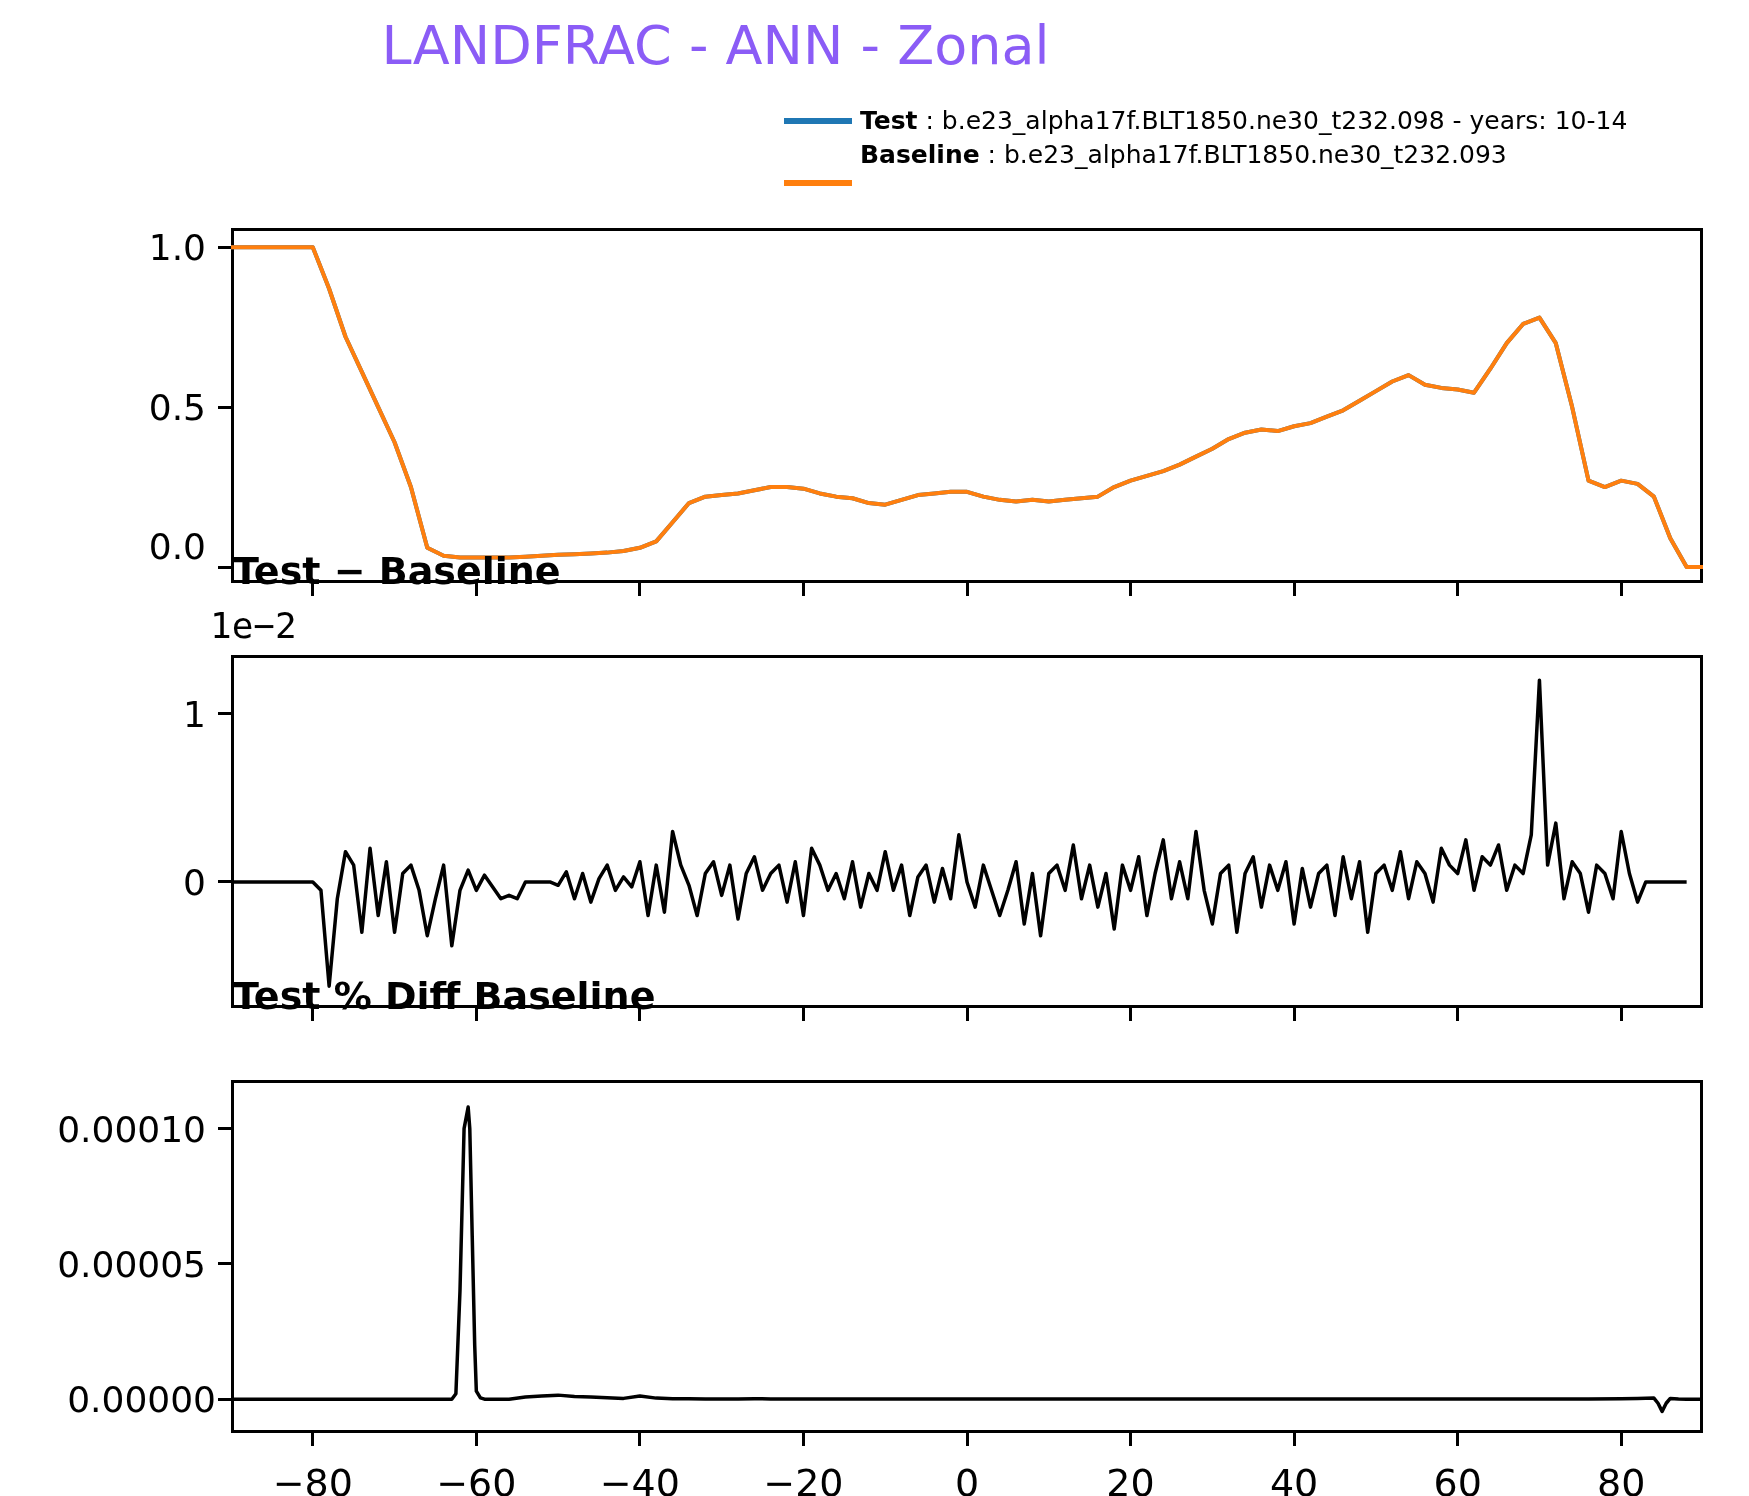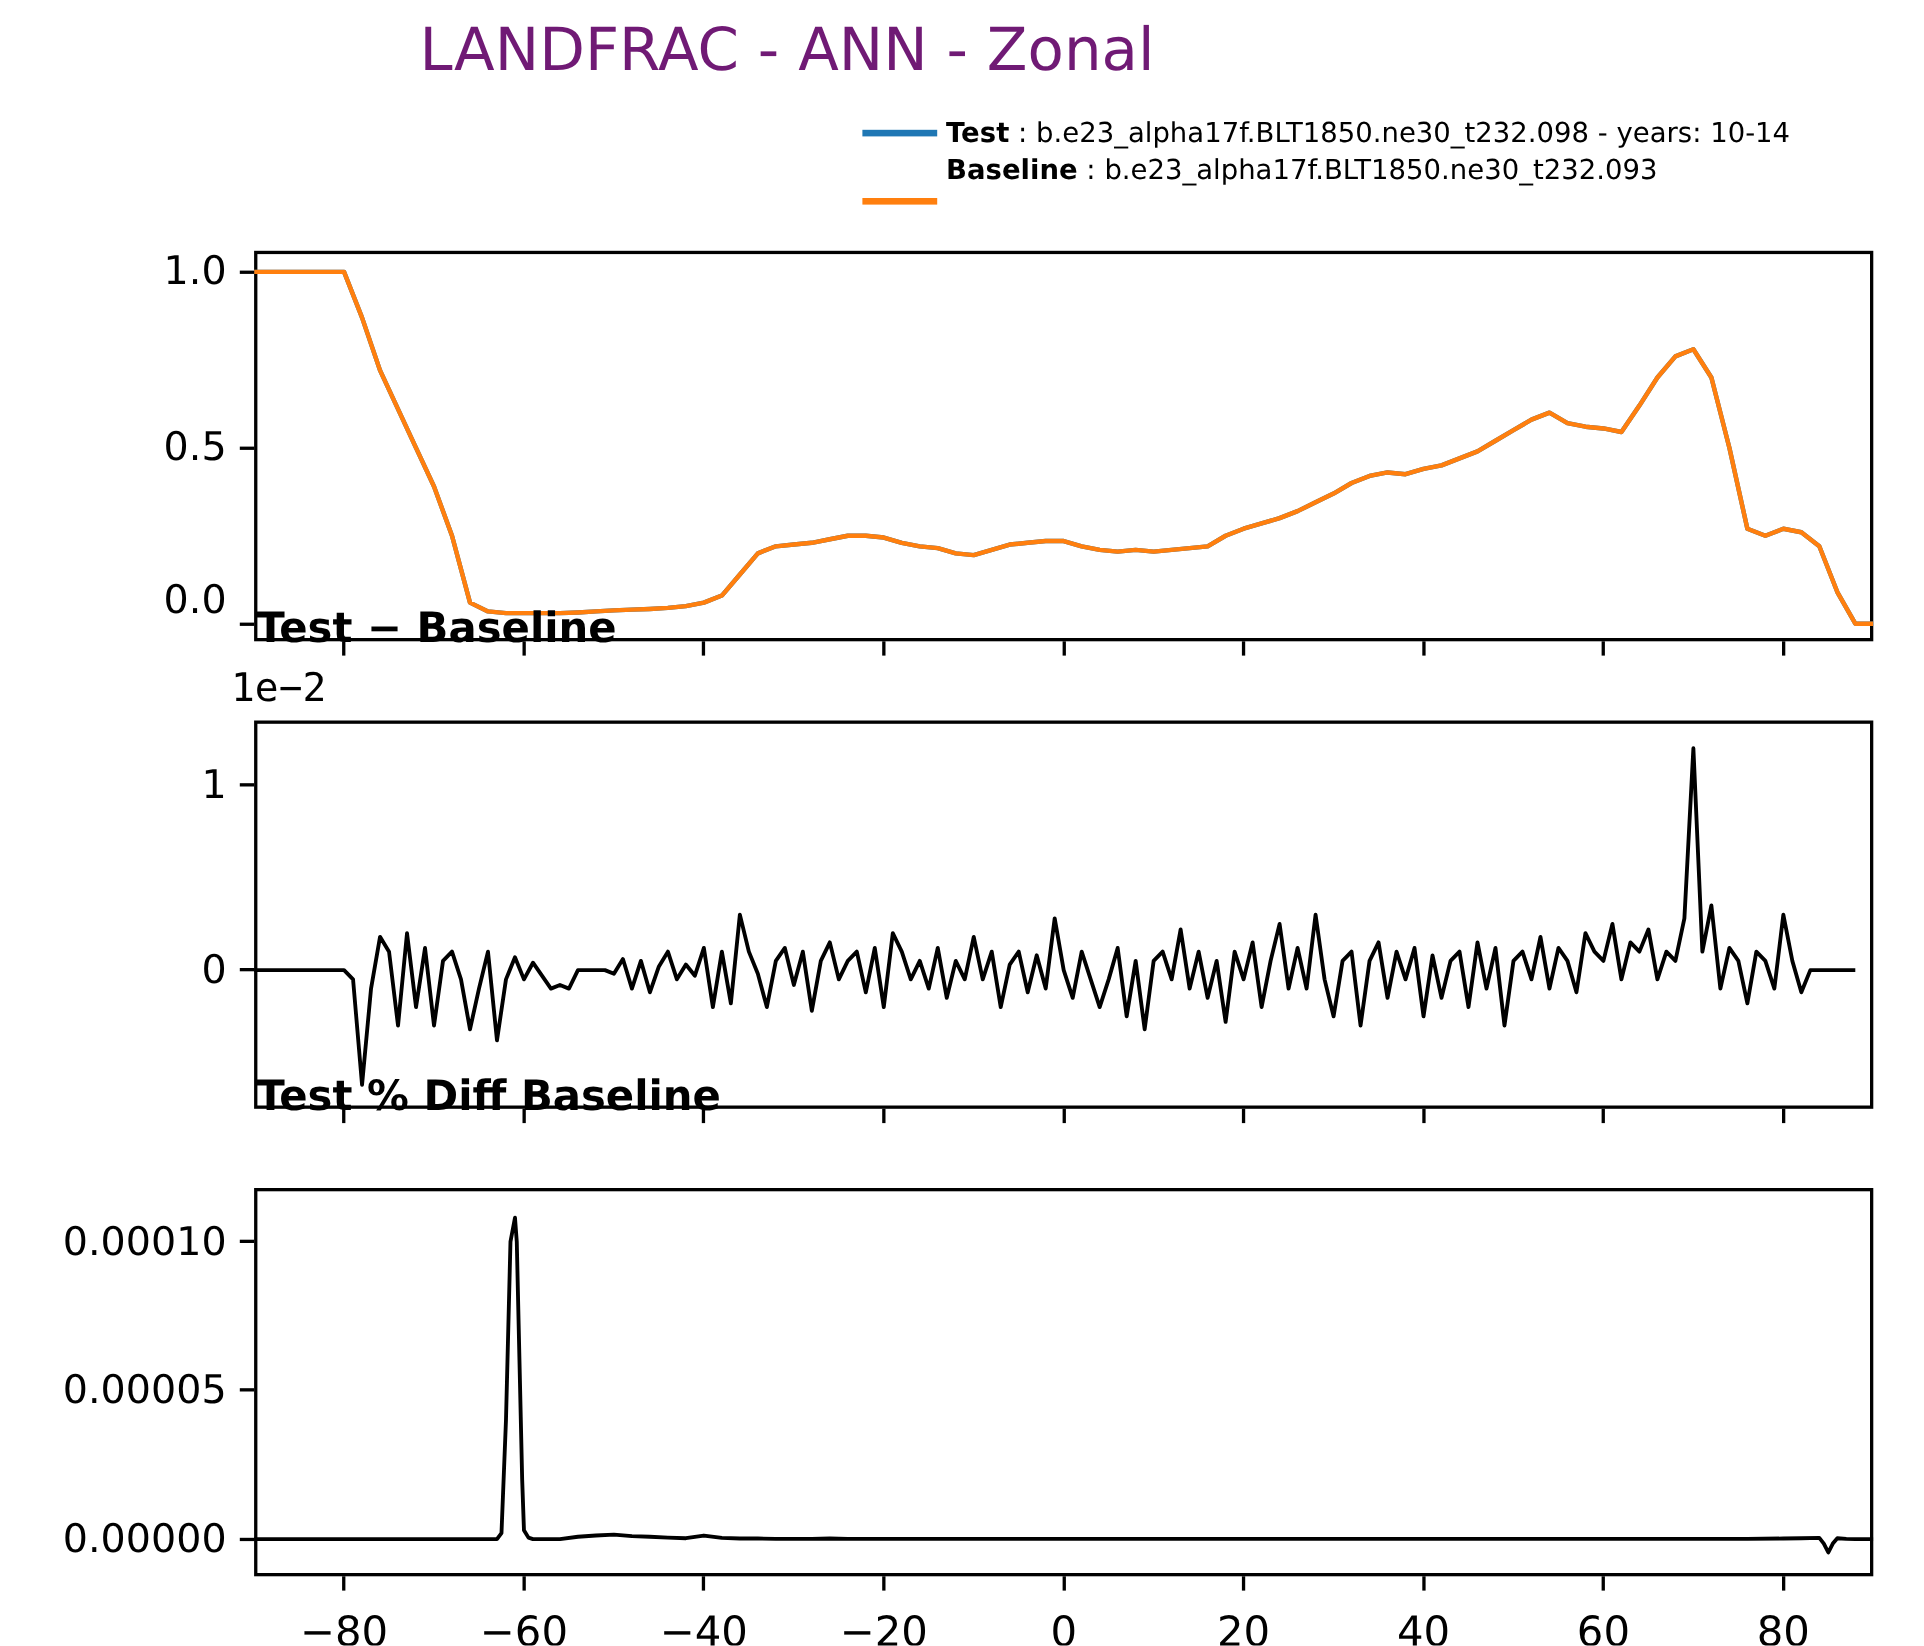--- a/index.html
+++ b/index.html
@@ -22,21 +22,21 @@
   }
   .fig-title {
     position: absolute;
     left: 0;
     top: 14px;
     width: 1431px;
     text-align: center;
     font-size: 54px;
     font-family: "DejaVu Sans", sans-serif;
     font-weight: normal;
-    color: #701a75;
+    color: #8b5cf6;
     letter-spacing: 0px;
     white-space: nowrap;
   }
   
   .legend {
     position: absolute;
     left: 782px;
     top: 104px;
     width: 800px;
   }
@@ -214,21 +214,21 @@
       <div class="axes-frame" style="left: 231px; top: 1080px; width: 1472px; height: 353px;"></div>
       <svg class="plot" width="1749" height="1496">
         <defs>
           <clipPath id="panel-bot-clip">
             <rect x="231" y="1080" width="1472" height="353"></rect>
           </clipPath>
         </defs>
         <path d="M231.00 1399.19 L271.89 1399.19 L312.78 1399.19 L353.67 1399.19 L394.56 1399.19 L427.27 1399.19 L443.62 1399.19 L451.80 1399.19 L455.89 1393.78 L459.98 1290.99 L464.07 1128.69 L468.16 1107.05 L469.79 1128.69 L472.24 1236.89 L474.70 1345.09 L476.33 1391.07 L480.42 1397.84 L484.51 1399.19 L492.69 1399.19 L509.04 1399.19 L525.40 1397.02 L541.76 1395.94 L558.11 1395.13 L574.47 1396.48 L590.82 1397.02 L607.18 1397.84 L623.53 1398.38 L639.89 1395.94 L656.24 1398.11 L672.60 1398.65 L688.96 1398.65 L705.31 1398.92 L721.67 1398.92 L738.02 1398.92 L754.38 1398.65 L770.73 1398.92 L787.09 1398.92 L803.44 1398.92 L819.80 1398.92 L836.16 1398.92 L852.51 1398.92 L868.87 1398.92 L885.22 1398.92 L901.58 1398.92 L917.93 1398.92 L934.29 1398.92 L950.64 1398.92 L967.00 1398.92 L999.71 1398.92 L1032.42 1398.92 L1065.13 1398.92 L1097.84 1398.92 L1130.56 1398.92 L1163.27 1398.92 L1195.98 1398.92 L1228.69 1398.92 L1261.40 1398.92 L1294.11 1398.92 L1326.82 1398.92 L1359.53 1398.92 L1392.24 1398.92 L1424.96 1398.92 L1457.67 1398.92 L1490.38 1398.92 L1523.09 1398.92 L1555.80 1398.92 L1588.51 1398.92 L1621.22 1398.65 L1637.58 1398.38 L1653.93 1398.11 L1658.02 1403.25 L1662.11 1411.36 L1666.20 1403.25 L1670.29 1398.38 L1678.47 1398.92 L1686.64 1399.19 L1703.00 1399.19" fill="none" stroke="#000000" stroke-width="3.5" stroke-linejoin="round" stroke-linecap="butt" clip-path="url(#panel-bot-clip)"></path>
       </svg>
       <div class="tickmark" style="left: 218px; top: 1397.69px; width: 13px; height: 3px;"></div>
-      <div class="ytick-label" style="left: 1px; width: 205px; top: 1399.19px;">0.00000</div>
+      <div class="ytick-label" style="left: 11px; width: 205px; top: 1399.19px;">0.00000</div>
       <div class="tickmark" style="left: 218px; top: 1262.44px; width: 13px; height: 3px;"></div>
       <div class="ytick-label" style="left: 1px; width: 205px; top: 1263.94px;">0.00005</div>
       <div class="tickmark" style="left: 218px; top: 1127.19px; width: 13px; height: 3px;"></div>
       <div class="ytick-label" style="left: 1px; width: 205px; top: 1128.69px;">0.00010</div>
       <div class="tickmark" style="left: 311.278px; top: 1433px; width: 3px; height: 13px;"></div>
       <div class="xtick-label" style="left: 312.778px; top: 1461px;">−80</div>
       <div class="tickmark" style="left: 474.833px; top: 1433px; width: 3px; height: 13px;"></div>
       <div class="xtick-label" style="left: 476.333px; top: 1461px;">−60</div>
       <div class="tickmark" style="left: 638.389px; top: 1433px; width: 3px; height: 13px;"></div>
       <div class="xtick-label" style="left: 639.889px; top: 1461px;">−40</div>

